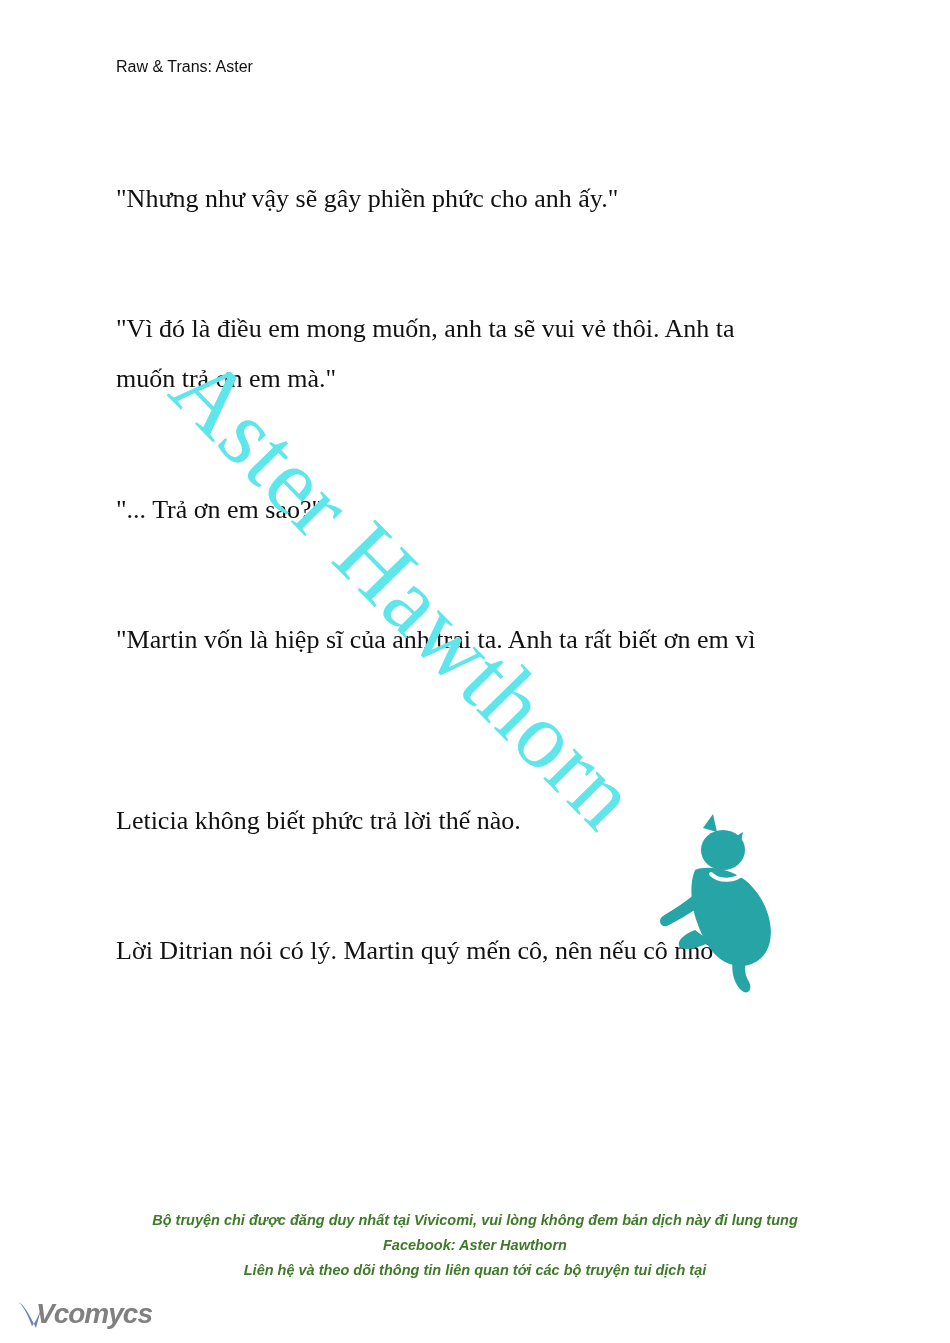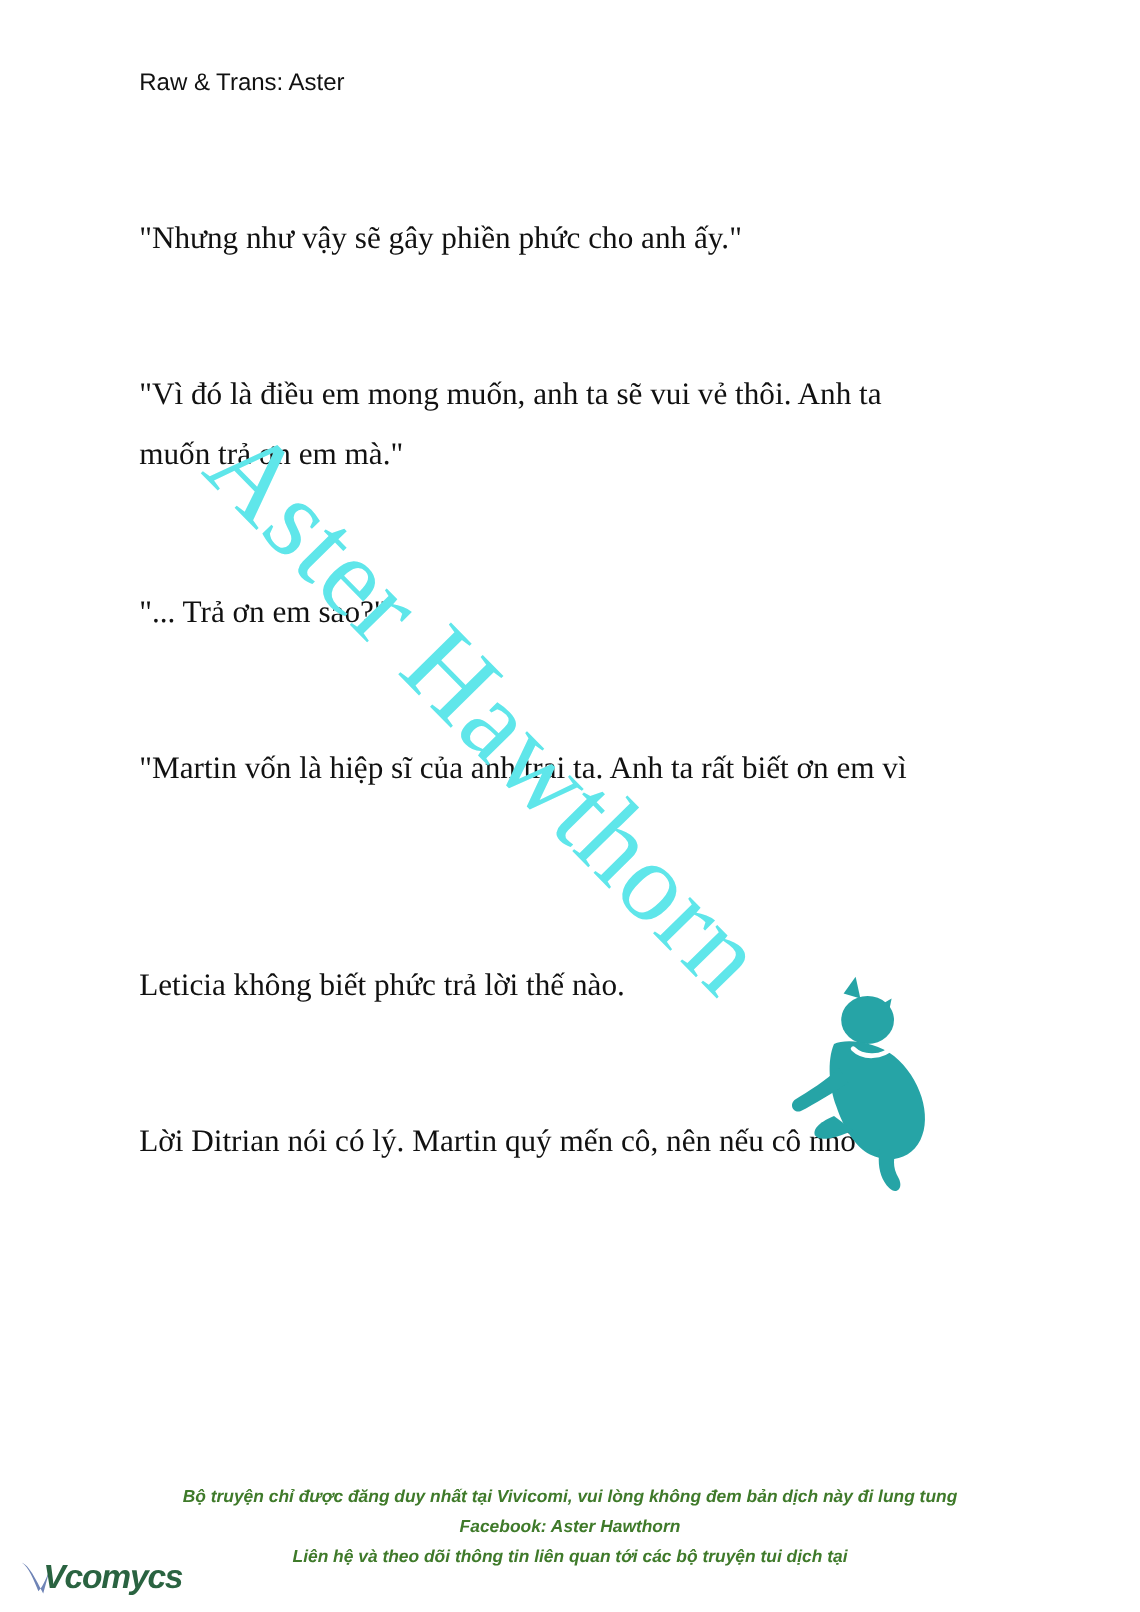--- a/index.html
+++ b/index.html
@@ -11,21 +11,21 @@
       width: 950px;
       height: 1343px;
       position: relative;
       overflow: hidden;
     }
     .header-credit {
       position: absolute;
       left: 116px;
       top: 58px;
       font-family: "Liberation Sans", sans-serif;
-      font-size: 20px;
+      font-size: 16px;
       color: #111111;
     }
     .story {
       position: absolute;
       left: 116px;
       top: 0;
       width: 730px;
       font-family: "Liberation Serif", serif;
       font-size: 26px;
       color: #111111;
@@ -65,41 +65,40 @@
       left: 0;
       width: 950px;
       top: 1208px;
       text-align: center;
       font-family: "Liberation Sans", sans-serif;
       font-style: italic;
       font-weight: bold;
       font-size: 14.5px;
       color: #3f7a2a;
       line-height: 25px;
-      margin-top: 28px;
     }
     .footer-notice div {
       white-space: nowrap;
     }
     .vcomycs-logo {
       position: absolute;
       left: 14px;
       top: 1296px;
       width: 130px;
       height: 40px;
     }
     .vcomycs-logo .logo-text {
       position: absolute;
       left: 22px;
       top: 2px;
       font-family: "Liberation Sans", sans-serif;
       font-style: italic;
       font-weight: bold;
       font-size: 28px;
-      color: #14532d;
+      color: #737373;
       letter-spacing: -1px;
       opacity: 0.9;
     }
   </style>
 </head>
 <body>
 
 <div class="header-credit">Raw &amp; Trans: Aster</div>
 
 <div class="story">

